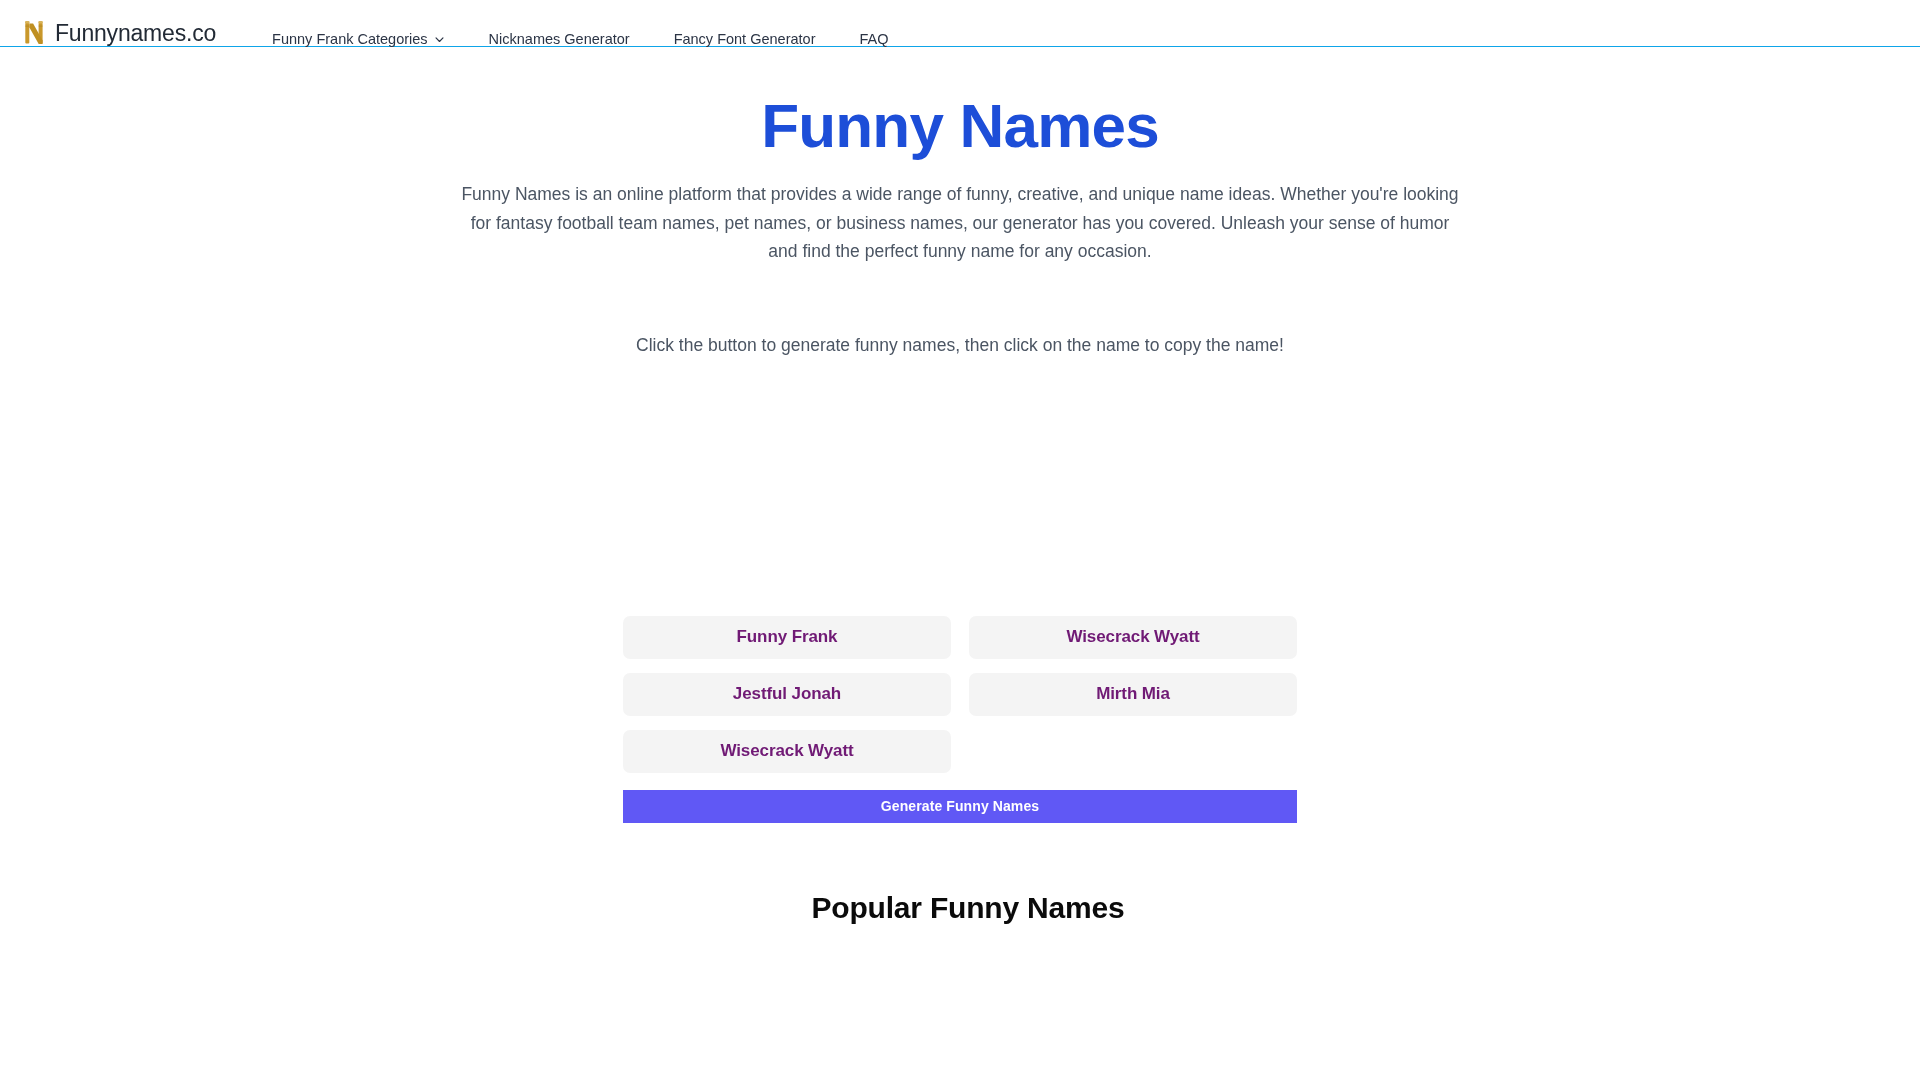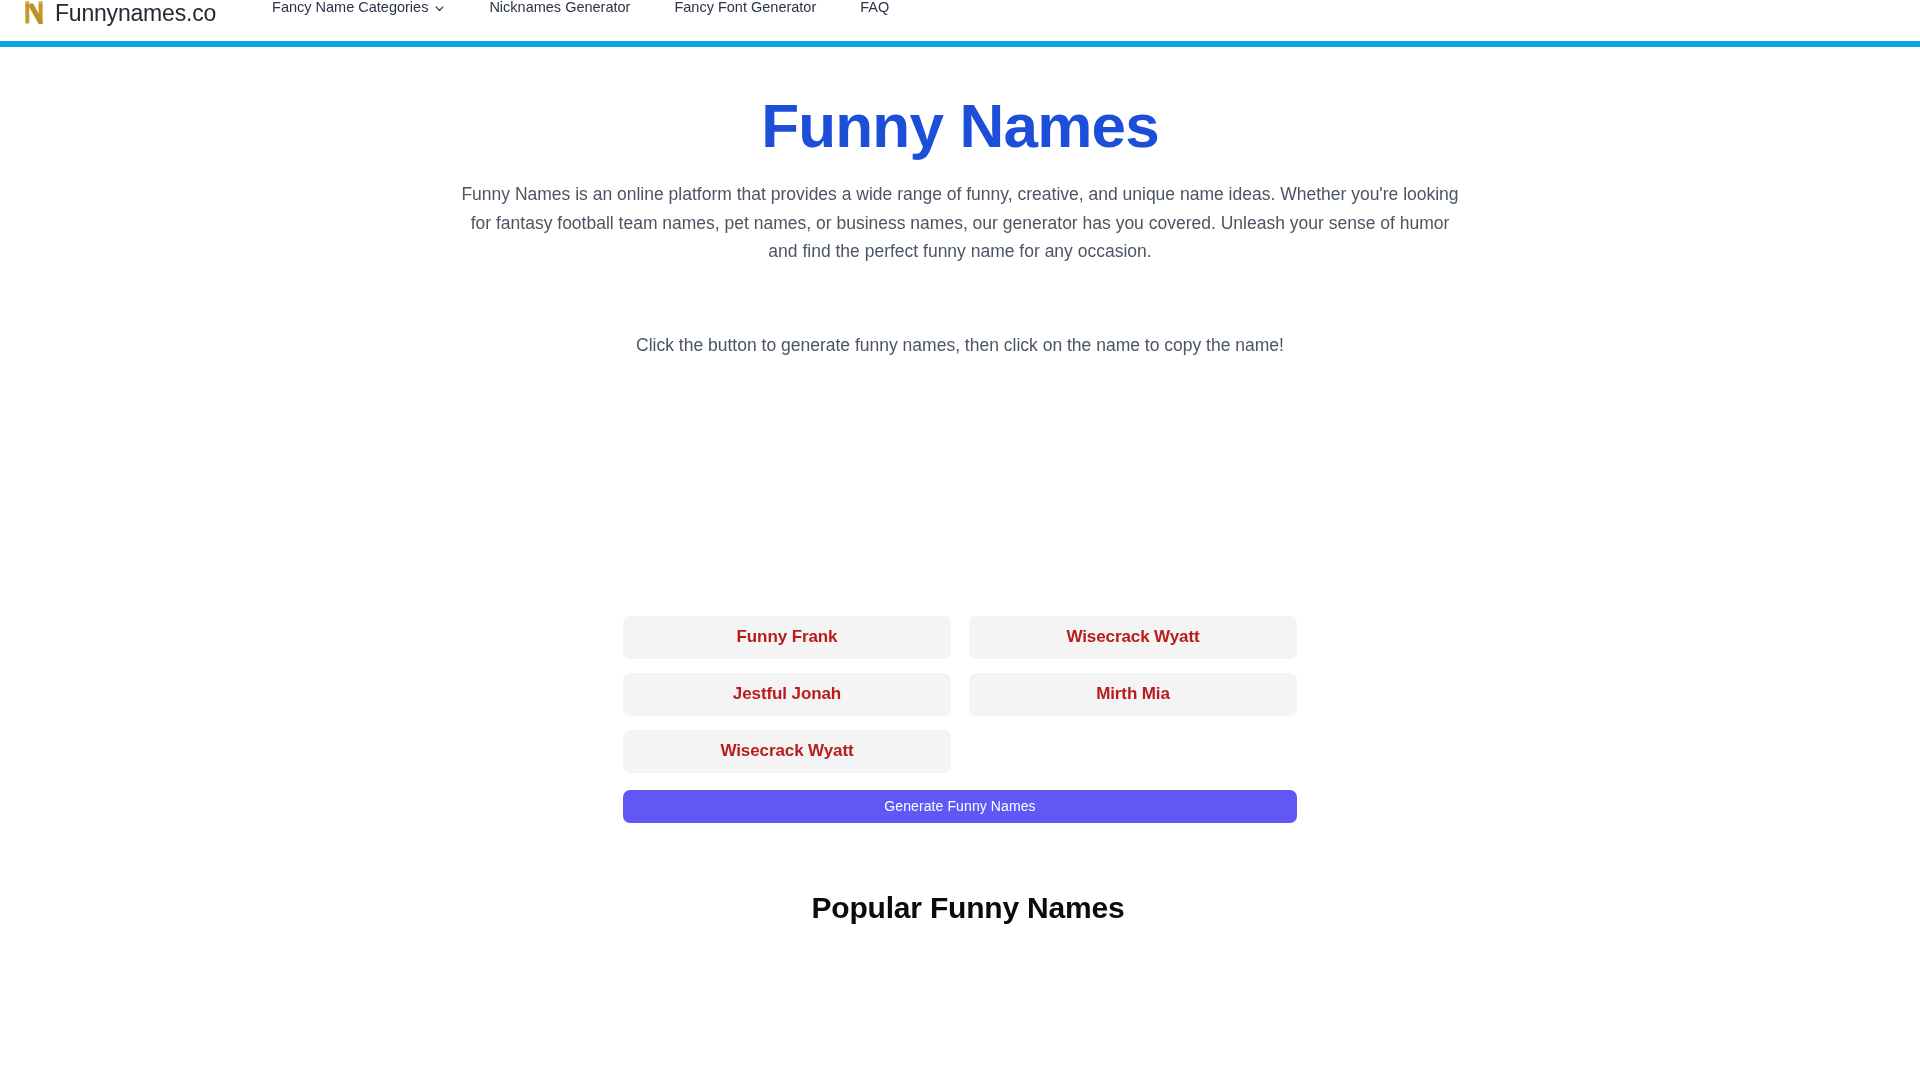--- a/index.html
+++ b/index.html
@@ -16,23 +16,23 @@
     font-family: "Liberation Sans", "DejaVu Sans", sans-serif;
     color: #2b3445;
     -webkit-font-smoothing: antialiased;
   }
 
   
   .site-header {
     height: 47px;
     width: 100%;
     background: #ffffff;
-    border-bottom: 6px solid #0ea5e9;
-    display: flex;
-    align-items: flex-start;
+    border-bottom: 1px solid #0ea5e9;
+    display: flex;
+    align-items: flex-end;
     padding-left: 22px;
     position: relative;
   }
 
   .brand {
     display: flex;
     align-items: center;
     gap: 9px;
     text-decoration: none;
     color: #1f2937;
@@ -150,37 +150,37 @@
   .name-card {
     background: #f4f4f4;
     border: none;
     border-radius: 7px;
     height: 43px;
     display: flex;
     align-items: center;
     justify-content: center;
     font-size: 17px;
     font-weight: 700;
-    color: #b91c1c;
+    color: #701a75;
     cursor: pointer;
     font-family: inherit;
     letter-spacing: -0.1px;
     padding: 0 10px;
   }
 
   .generate-btn {
     margin-top: 17px;
     width: 100%;
     height: 33px;
     background: #6058f5;
     color: #ffffff;
     border: none;
-    border-radius: 7px;
+    border-radius: 0;
     font-size: 14px;
-    font-weight: 400;
+    font-weight: 700;
     cursor: pointer;
     font-family: inherit;
     display: flex;
     align-items: center;
     justify-content: center;
     letter-spacing: 0.1px;
   }
 
   
   .popular {
@@ -204,21 +204,21 @@
       <polygon points="7.3,3.6 11.1,3.6 20.6,20.6 20.6,24.0 16.7,24.0 7.3,7.2" fill="#bf8f22"></polygon>
       <rect x="3.3" y="5.6" width="4.0" height="1.0" fill="#a87c18" opacity="0.55"></rect>
       <rect x="16.6" y="5.6" width="4.0" height="1.0" fill="#a87c18" opacity="0.55"></rect>
     </svg>
     <span class="brand-name">Funnynames.co</span>
   </a>
 
   <nav class="main-nav">
 
     <a class="nav-item" href="#">
-      <span>Fancy Name Categories</span>
+      <span>Funny Frank Categories</span>
       <svg class="chevron-down" viewBox="0 0 12 12" aria-hidden="true">
         <path d="M2.2 4.2 L6 8.2 L9.8 4.2" fill="none" stroke="#2b3445" stroke-width="1.25" stroke-linecap="round" stroke-linejoin="round"></path>
       </svg>
     </a>
 
     <a class="nav-item" href="#">
       <span>Nicknames Generator</span>
     </a>
 
     <a class="nav-item" href="#">

